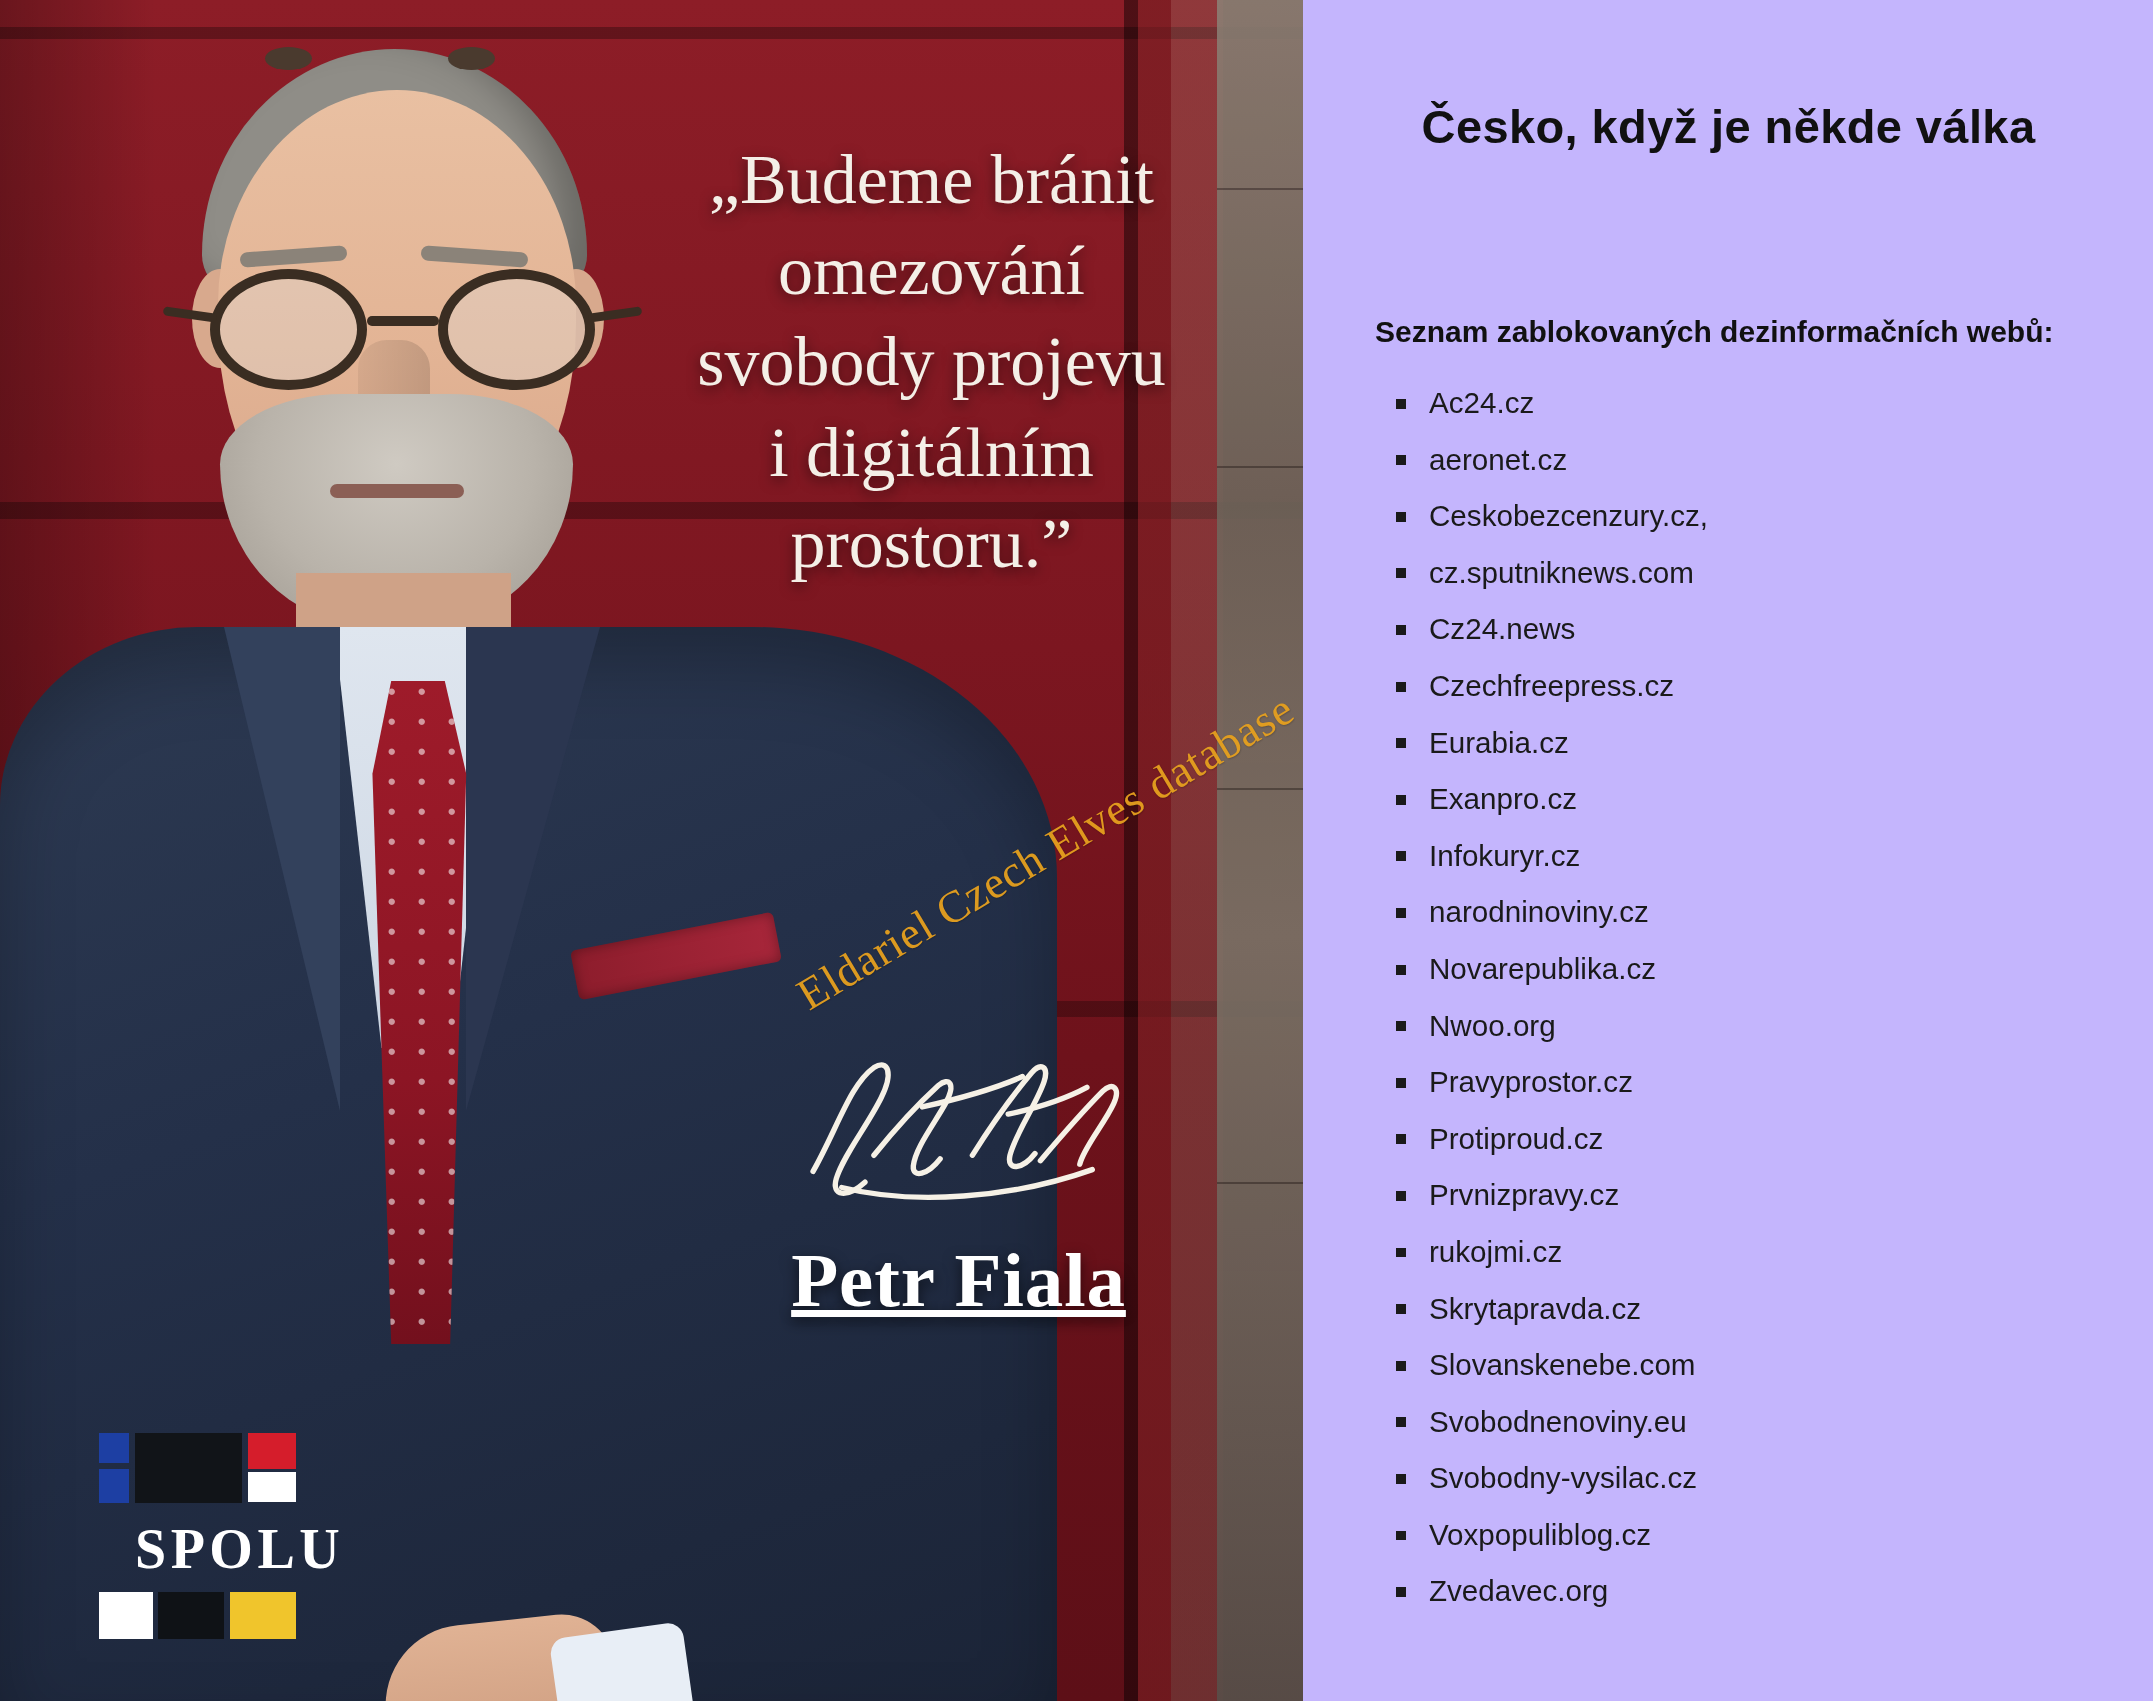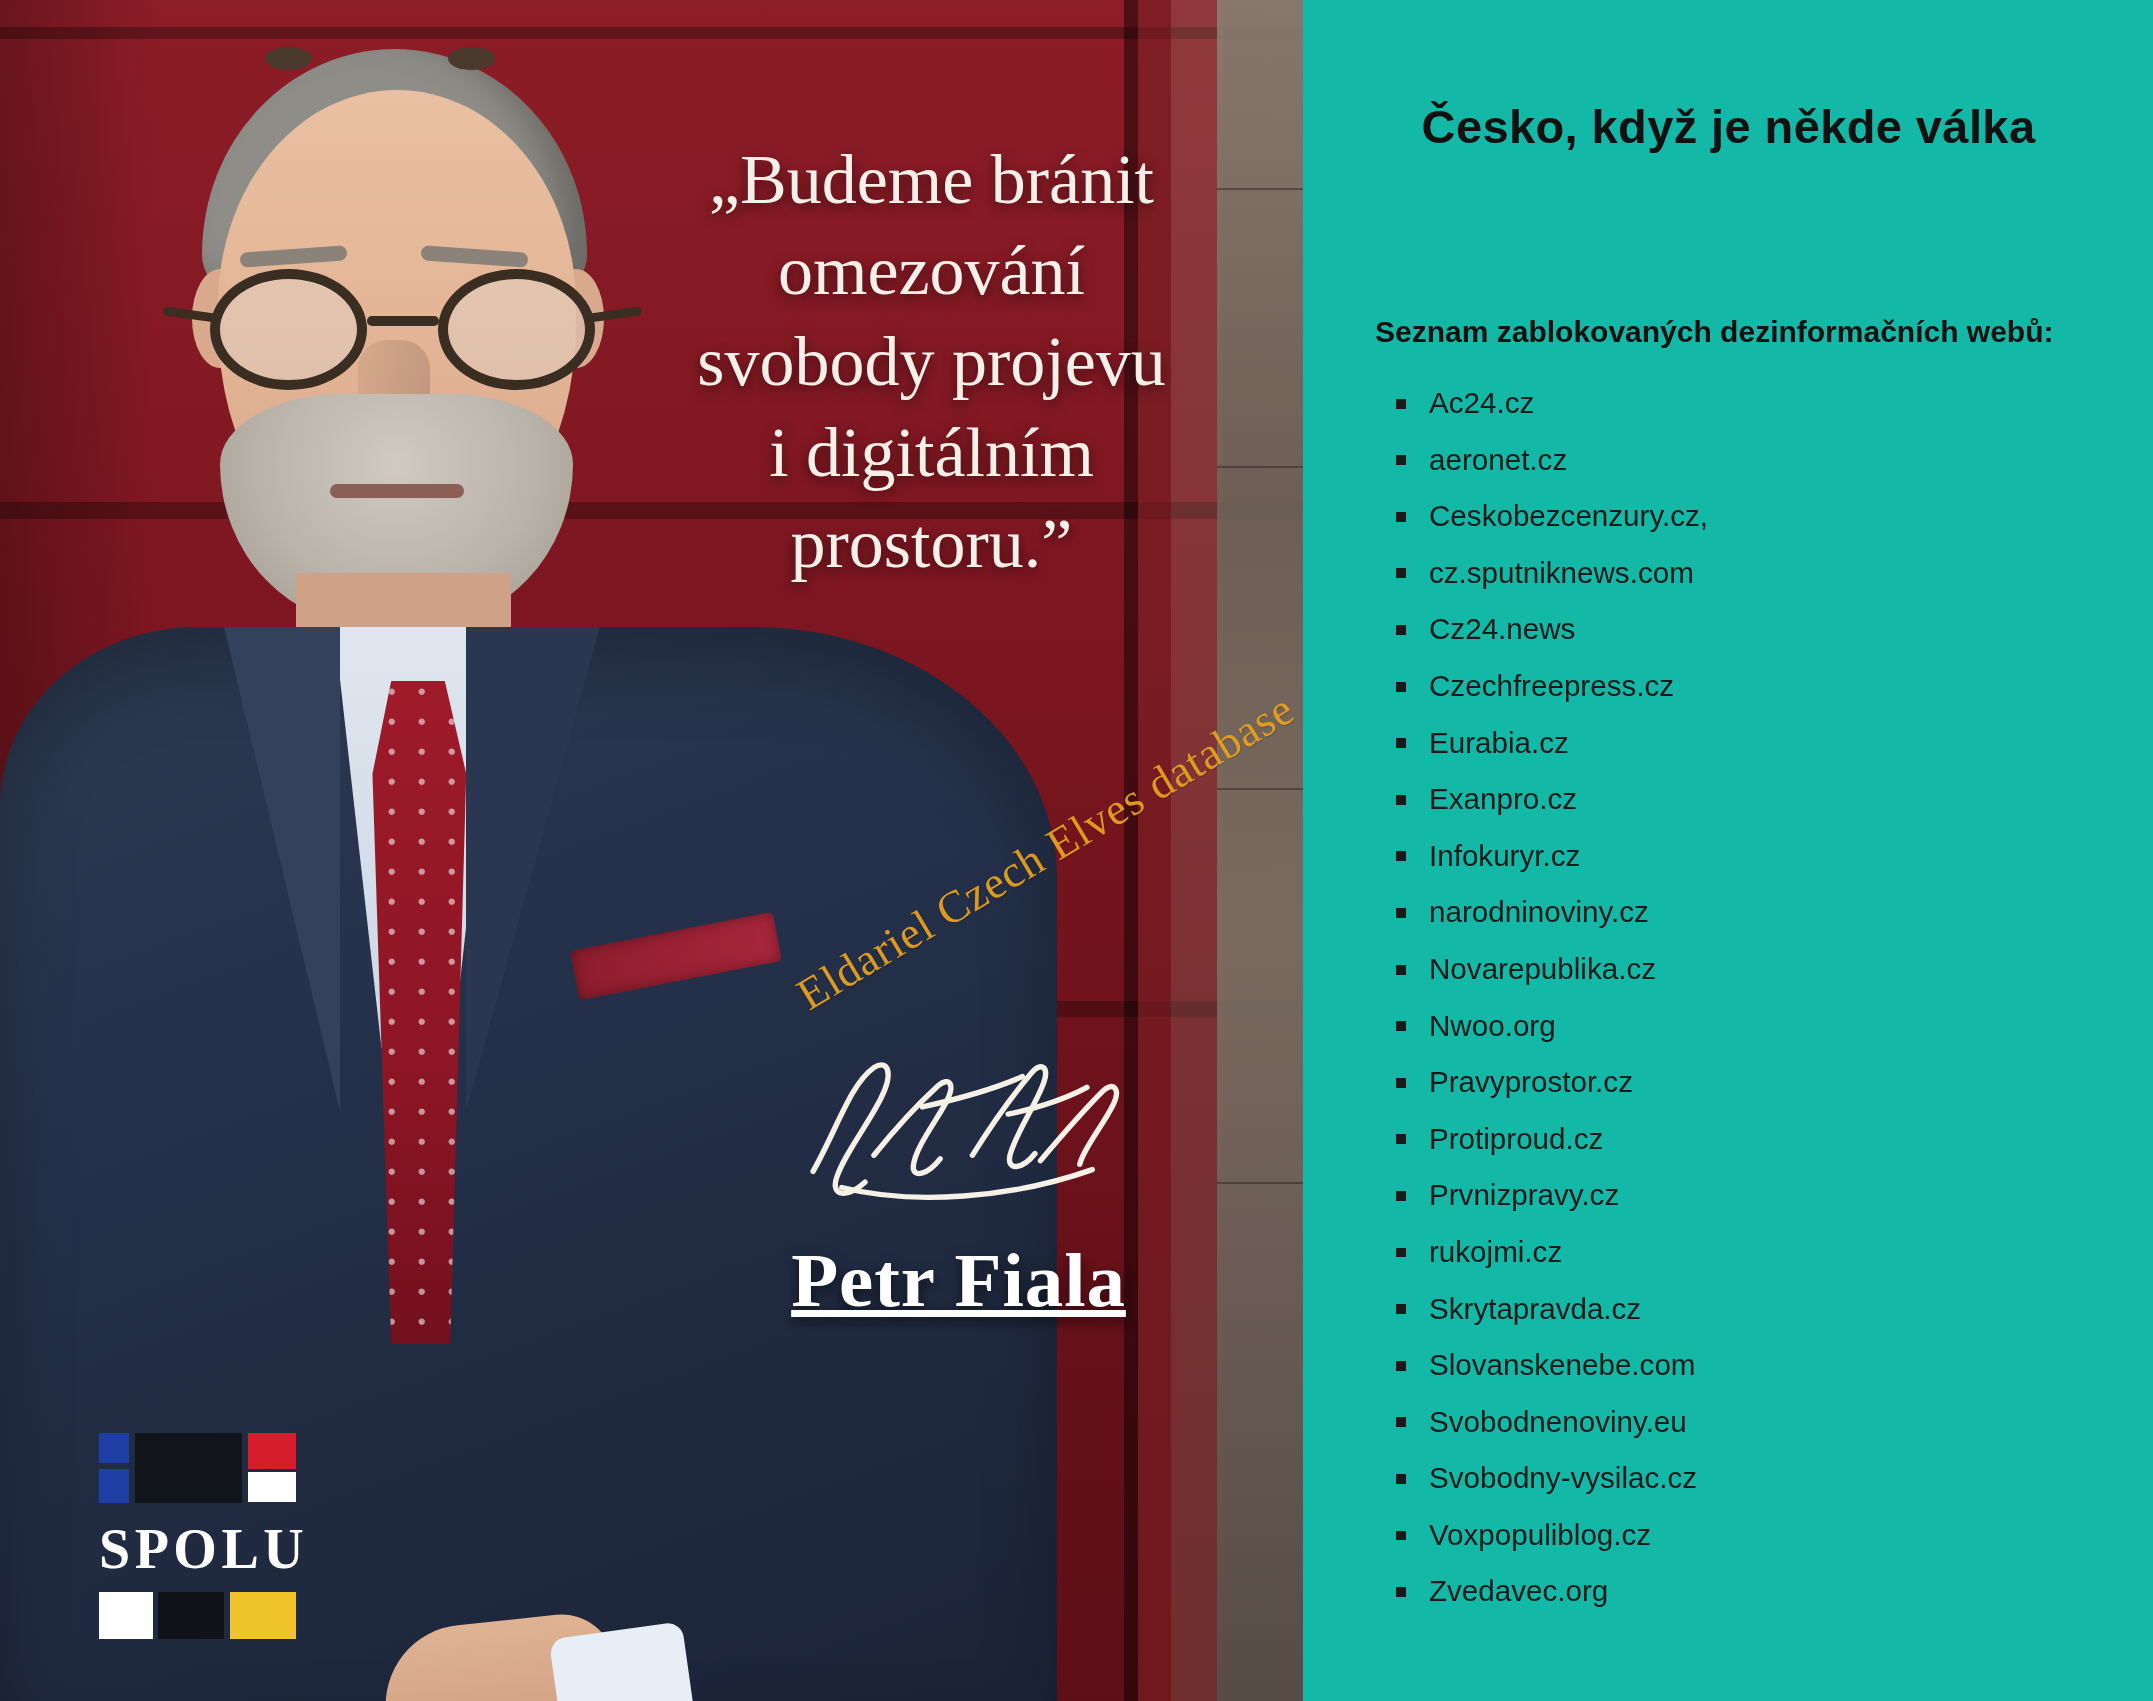--- a/index.html
+++ b/index.html
@@ -249,20 +249,21 @@
   .sq-red    { left: 149px;top: 0;   width: 48px; height: 36px; background:#d51d2b; }
   .sq-white  { left: 149px;top: 39px;width: 48px; height: 30px; background:#ffffff; }
 
   .spolu-word {
     margin-top: 14.3px;
     color: #ffffff;
     font-family: "Liberation Serif", serif;
     font-weight: bold;
     font-size: 56px;
     letter-spacing: 4.5px;
+    margin-left: 36px;
   }
   .spolu-bar { position: relative; width: 197px; height: 47px; margin-top: 10.7px; }
   .spolu-bar i { position: absolute; display: block; top: 0; height: 47px; }
   .bar-white  { left: 0;    width: 54px; background: #ffffff; }
   .bar-dark   { left: 59px; width: 66px; background: #0f1216; }
   .bar-yellow { left: 131px;width: 66px; background: #f0c52c; }
 
   
   .watermark {
     position: absolute;
@@ -277,21 +278,21 @@
     white-space: nowrap;
     opacity: .95;
     text-shadow: 0 0.9px 1.8px rgba(0,0,0,.25);
   }
 
   
   .list-panel {
     position: relative;
     width: 851px;
     height: 1702px;
-    background: #14b8a6;
+    background: #c4b5fd;
     padding: 99px 54px 0 54px;
   }
   .list-title {
     text-align: center;
     font-size: 47px;
     font-weight: bold;
     color: #111111;
     letter-spacing: 0.4px;
     white-space: nowrap;
   }

